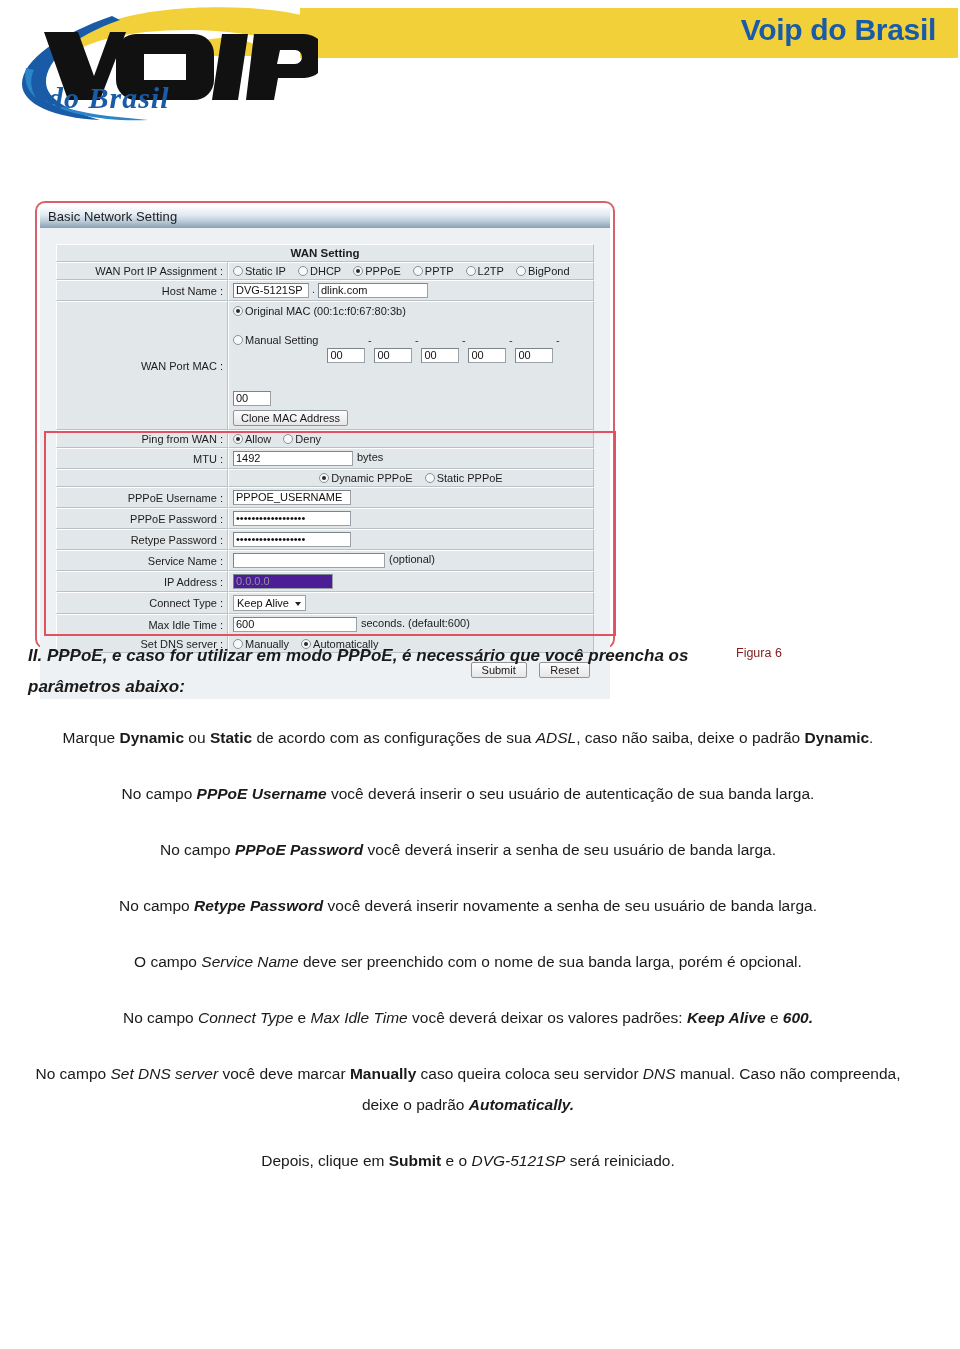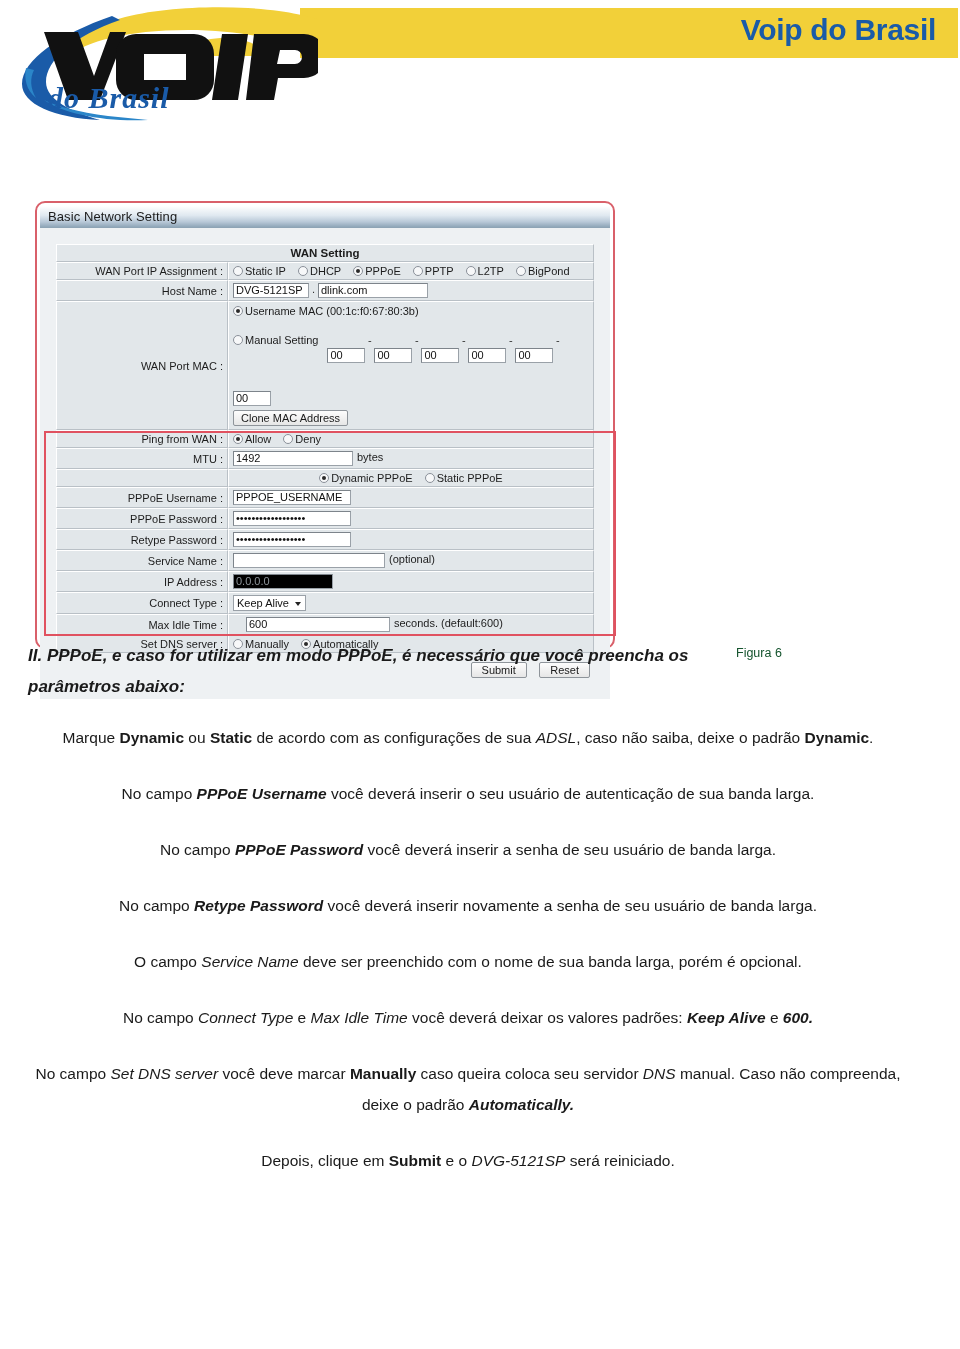--- a/index.html
+++ b/index.html
@@ -74,30 +74,30 @@
   .ropt { display:inline-block; margin-right: 9px; white-space: nowrap; }
   .ropt:last-child { margin-right:0; }
 
   .tb {
     display: inline-block; background: #ffffff;
     border: 1px solid #9aa1a8; border-top-color:#7d848b; border-left-color:#7d848b;
     height: 15px; line-height: 13px; padding: 0 2px;
     font-size: 11px; color: #111; vertical-align: middle;
     font-family: "Liberation Sans", sans-serif; overflow:hidden; white-space:nowrap;
   }
-  .tb.ghost { background:#000000; color:#8d949a; }
+  .tb.ghost { background:#4c1d95; color:#8d949a; }
   .tb.mac { width: 38px; text-align:left;margin-top:28px; }
   .tb.host { width: 76px; }
   .tb.dom { width: 110px; }
   .tb.mtu { width: 120px; }
   .tb.user { width: 118px; }
   .tb.pwd { width: 118px; letter-spacing:0px; }
   .tb.svc { width: 152px; }
   .tb.ip { width: 100px; }
-  .tb.idle { width: 144px; margin-left: 13px; }
+  .tb.idle { width: 124px; }
   .dash { display:inline-block; width:9px; text-align:center; color:#333; }
 
   .btn {
     display: inline-block;
     background: linear-gradient(to bottom,#fdfdfd,#e6e6e6);
     border: 1px solid #8e949a;
     padding: 1px 7px; font-size: 11px; color: #1a1a1a;
     border-radius: 2px; cursor: default;
   }
   .sel {
@@ -117,21 +117,21 @@
     position:absolute; left: 4px; top: 203px; width: 572px; height: 205px;
     border: 2px solid #E05260; pointer-events:none; z-index: 5;
   }
 
   .submit-row { text-align:right; padding: 7px 0 5px; background:#eef1f3; }
   .submit-row .btn { margin: 0 4px; padding: 1px 10px; }
 
   
   .figcap {
     position: absolute; left: 736px; top: 646px;
-    font-size: 12.5px; color: #14532d;
+    font-size: 12.5px; color: #7f1d1d;
   }
 
   
   .doc { position: absolute; left: 28px; top: 640px; width: 880px; }
   .h-item {
     font-size: 17px; font-weight: bold; font-style: italic;
     color: #1a1a1a; line-height: 31px;
     text-align: justify; text-justify: inter-word;
     margin: 0 0 6px 0;
   }
@@ -218,21 +218,21 @@
             <td class="lbl">Host Name :</td>
             <td class="val">
               <span class="tb host">DVG-5121SP</span><span class="dash">.</span><span class="tb dom">dlink.com</span>
             </td>
           </tr>
 
           <tr>
             <td class="lbl">WAN Port MAC :</td>
             <td class="val">
               <div style="padding:1px 0;">
-                <span class="radio on"></span><span>Username MAC (00:1c:f0:67:80:3b)</span>
+                <span class="radio on"></span><span>Original MAC (00:1c:f0:67:80:3b)</span>
               </div>
               <div style="padding:2px 0;">
                 <span class="radio"></span><span>Manual Setting</span>
                 <span style="margin-left:6px;">
                   <span class="tb mac">00</span><span class="dash">-</span><span class="tb mac">00</span><span class="dash">-</span><span class="tb mac">00</span><span class="dash">-</span><span class="tb mac">00</span><span class="dash">-</span><span class="tb mac">00</span><span class="dash">-</span><span class="tb mac">00</span>
                 </span>
               </div>
               <div style="padding:2px 0 1px;">
                 <span class="btn">Clone MAC Address</span>
               </div>

